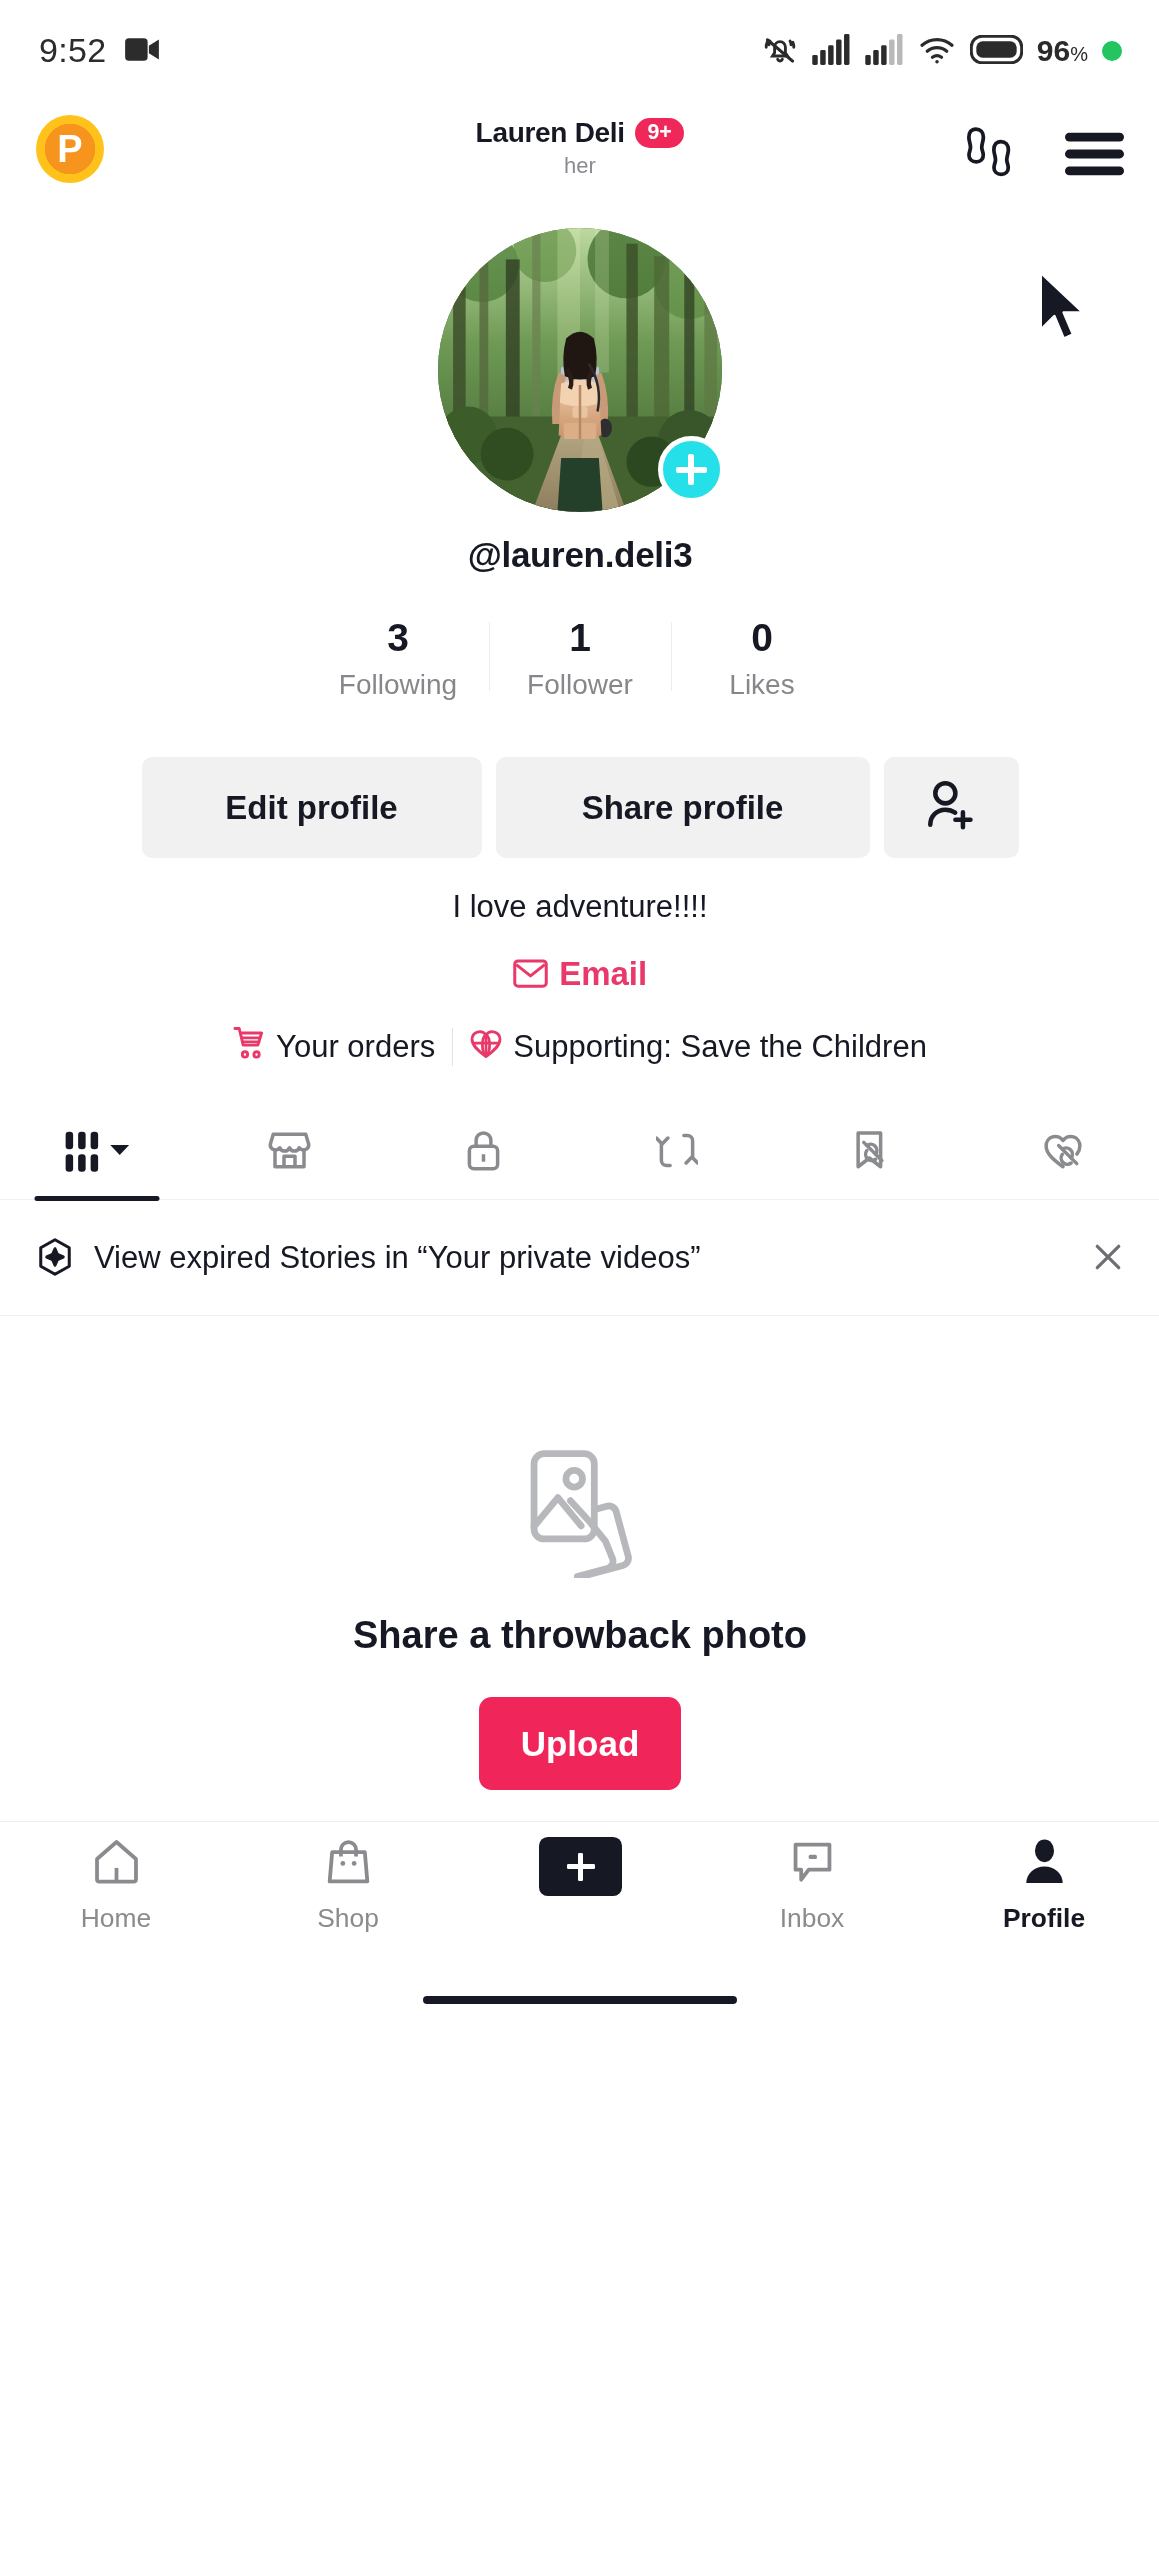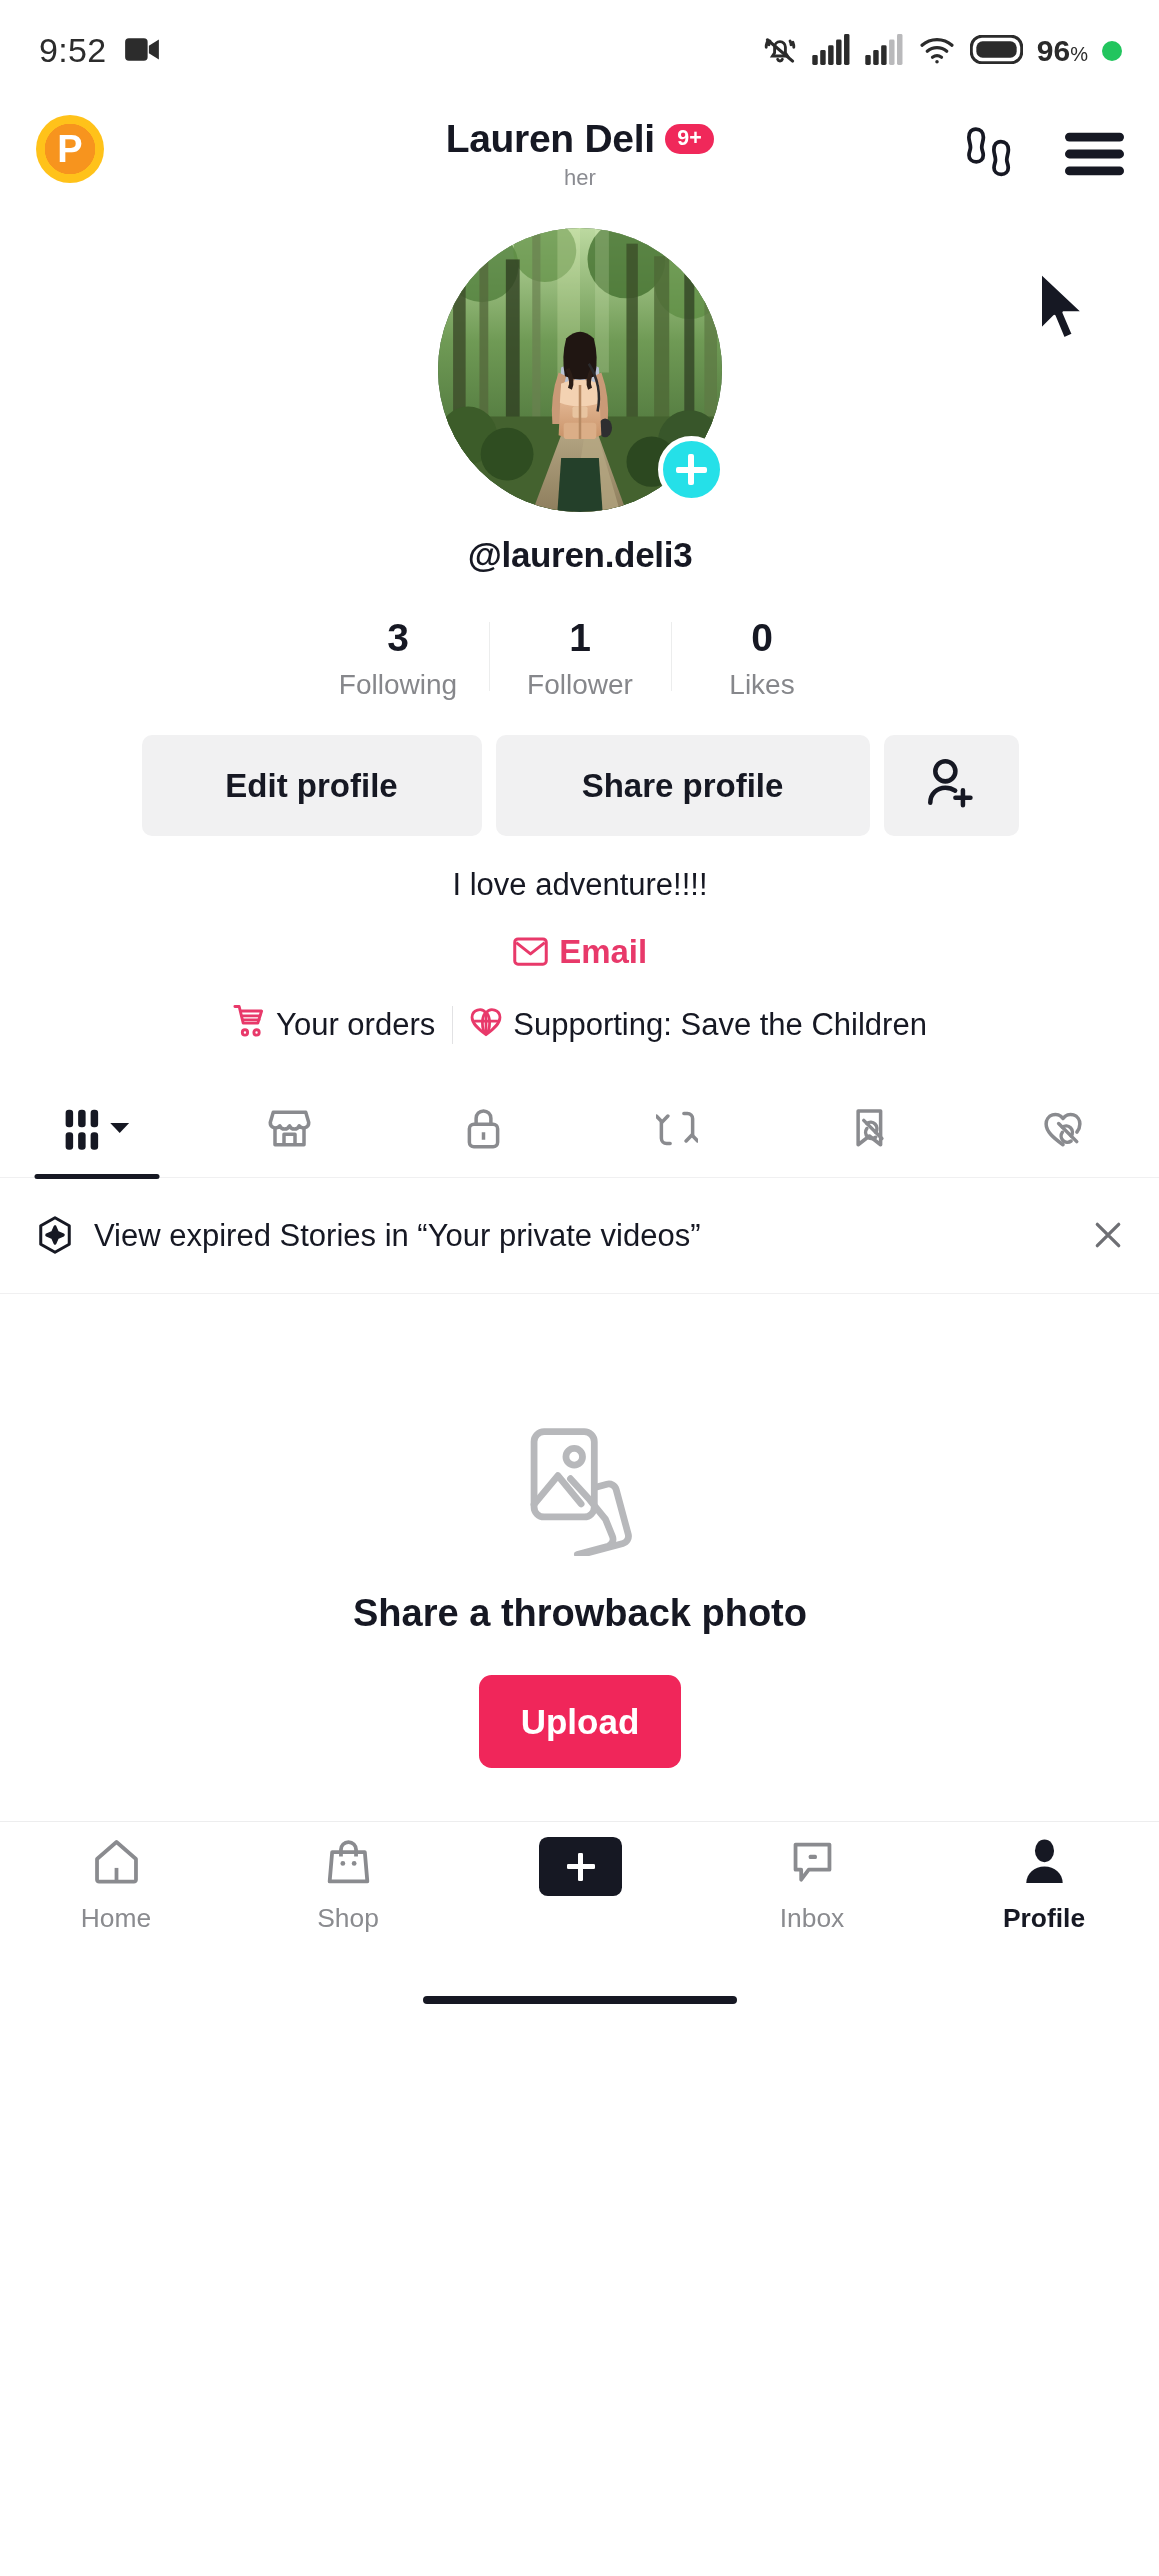--- a/index.html
+++ b/index.html
@@ -22,21 +22,21 @@
   .green-dot { width:20px; height:20px; border-radius:50%; background:#22c55e; }
 
   
   .header { position:relative; height:113px; display:flex; align-items:flex-start; padding:14px 36px 0 36px; }
   .p-badge { width:68px; height:68px; border-radius:50%;
              background:radial-gradient(circle at 50% 50%, #F7941E 0 52%, #FFC21A 53% 100%);
              display:flex; align-items:center; justify-content:center;
              color:#fff; font-size:38px; font-weight:700; line-height:1; font-family:"Liberation Sans",sans-serif; }
   .header-center { position:absolute; left:0; right:0; top:16.4px; display:flex; flex-direction:column; align-items:center; pointer-events:none; }
   .title-row { display:flex; align-items:center; gap:10px; }
-  .title { font-size:39px; font-weight:700; letter-spacing:-0.3px; color:#161823; }
+  .title { font-size:28px; font-weight:700; letter-spacing:-0.3px; color:#161823; }
   .badge9 { background:#F0285A; color:#fff; font-size:21.4px; font-weight:700; border-radius:25px; padding:3.8px 12.6px 5px; line-height:1; min-width:47px; text-align:center; }
   .pronoun { font-size:22px; color:#8a8b91; margin-top:3.8px; font-weight:400; }
   .header-right { margin-left:auto; display:flex; align-items:center; gap:42px; padding-top:8.8px; }
   .icon-btn { display:flex; align-items:center; justify-content:center; }
   .cursor-arrow { position:absolute; left:1038px; top:169px; pointer-events:none; }
 
   
   .avatar-wrap { margin:14px auto 0; position:relative; width:284px; height:284px; }
   .avatar { width:284px; height:284px; border-radius:50%; overflow:hidden; position:relative; background:#2f4f2a; }
   .plus-badge { position:absolute; right:-2.5px; bottom:8.8px; width:67px; height:67px; border-radius:50%; background:#25E0E8;
@@ -48,21 +48,21 @@
   
   .stats { display:flex; justify-content:center; margin-top:42px; }
   .stat { width:182px; display:flex; flex-direction:column; align-items:center; position:relative; }
   .stat + .stat:before { content:""; position:absolute; left:0; top:5px; width:1.3px; height:69px; background:#eceded; }
   .stat-num { font-size:39px; font-weight:700; color:#161823; line-height:1.1; }
   .stat-label { margin-top:10px; font-size:28px; color:#86878b; font-weight:400; }
 
   
   .actions { display:flex; justify-content:center; gap:14px; margin-top:34px; }
   .btn-grey { background:#f1f1f2; border-radius:10px; height:101px; display:flex; align-items:center; justify-content:center;
-              font-size:33px; font-weight:600; color:#161823; padding:0 25px; }
+              font-size:33px; font-weight:600; color:#161823; padding:0 25px;margin-top:22px; }
   .btn-edit { width:340px; }
   .btn-share { width:374px; }
   .btn-square { width:135px; }
 
   
   .bio { text-align:center; margin-top:31px; font-size:31px; color:#161823; font-weight:400; }
   .email-link { display:flex; align-items:center; justify-content:center; gap:11.3px; margin-top:30px; }
   .email-text { color:#E8396A; font-size:33px; font-weight:700; }
 
   

